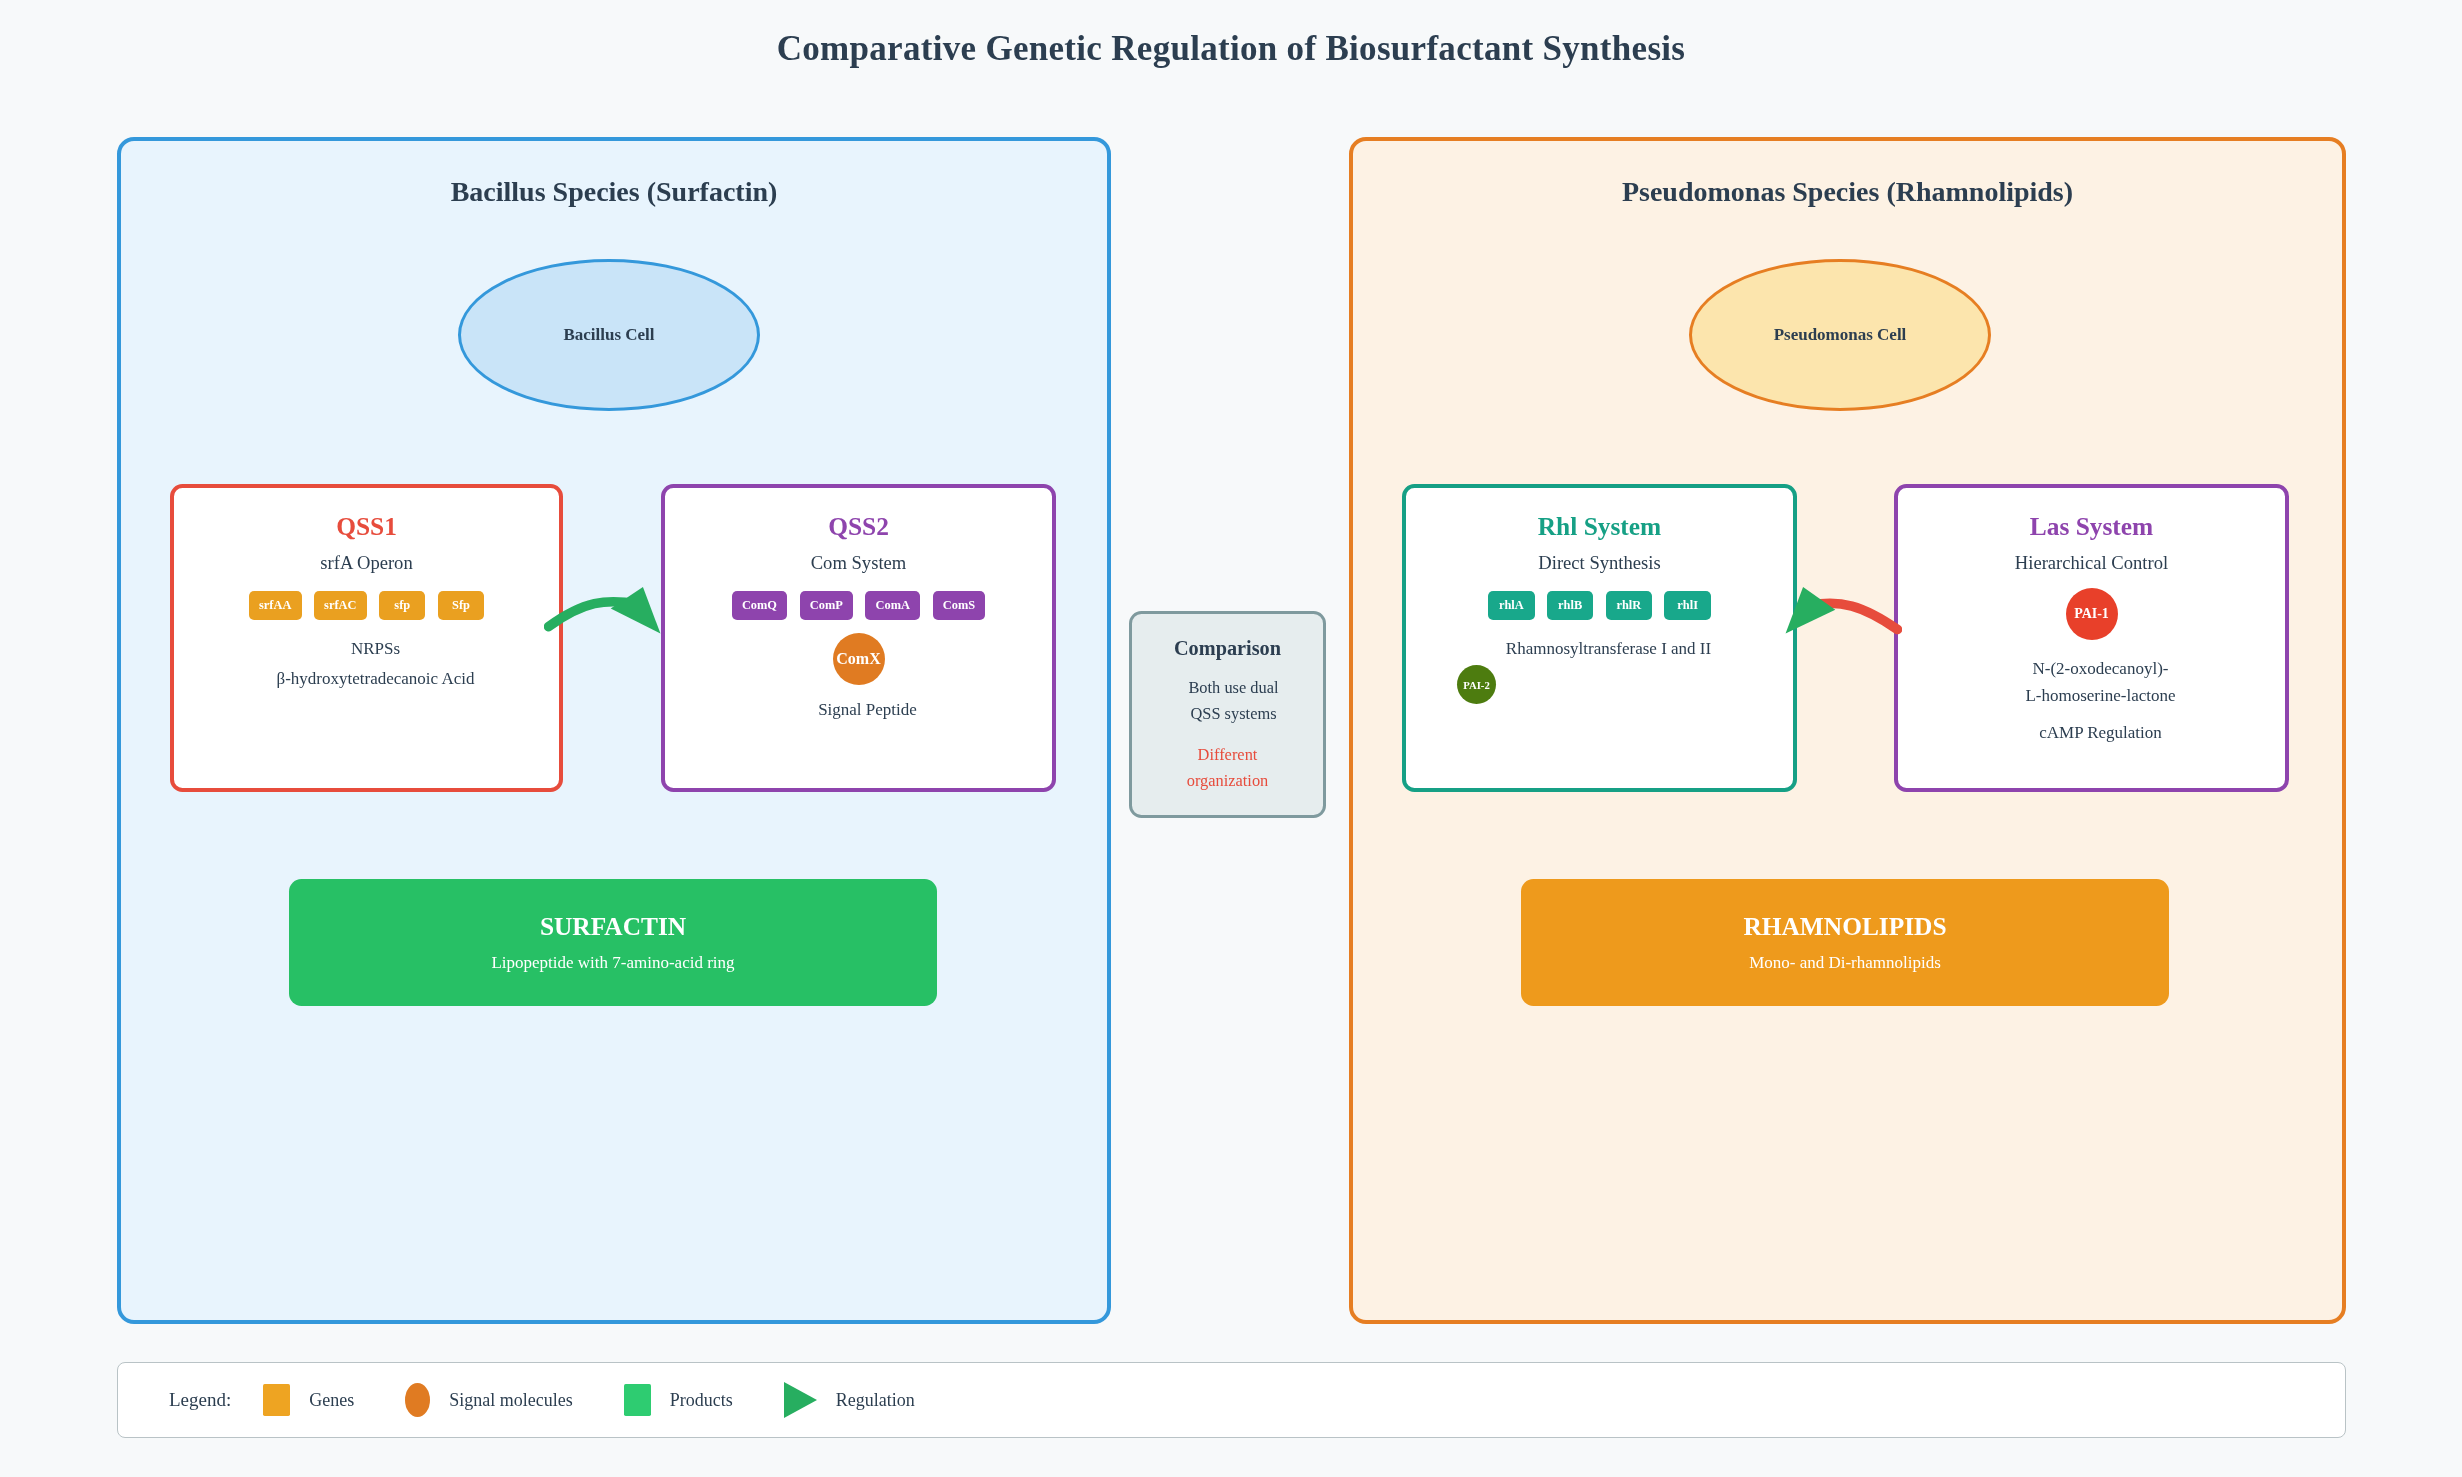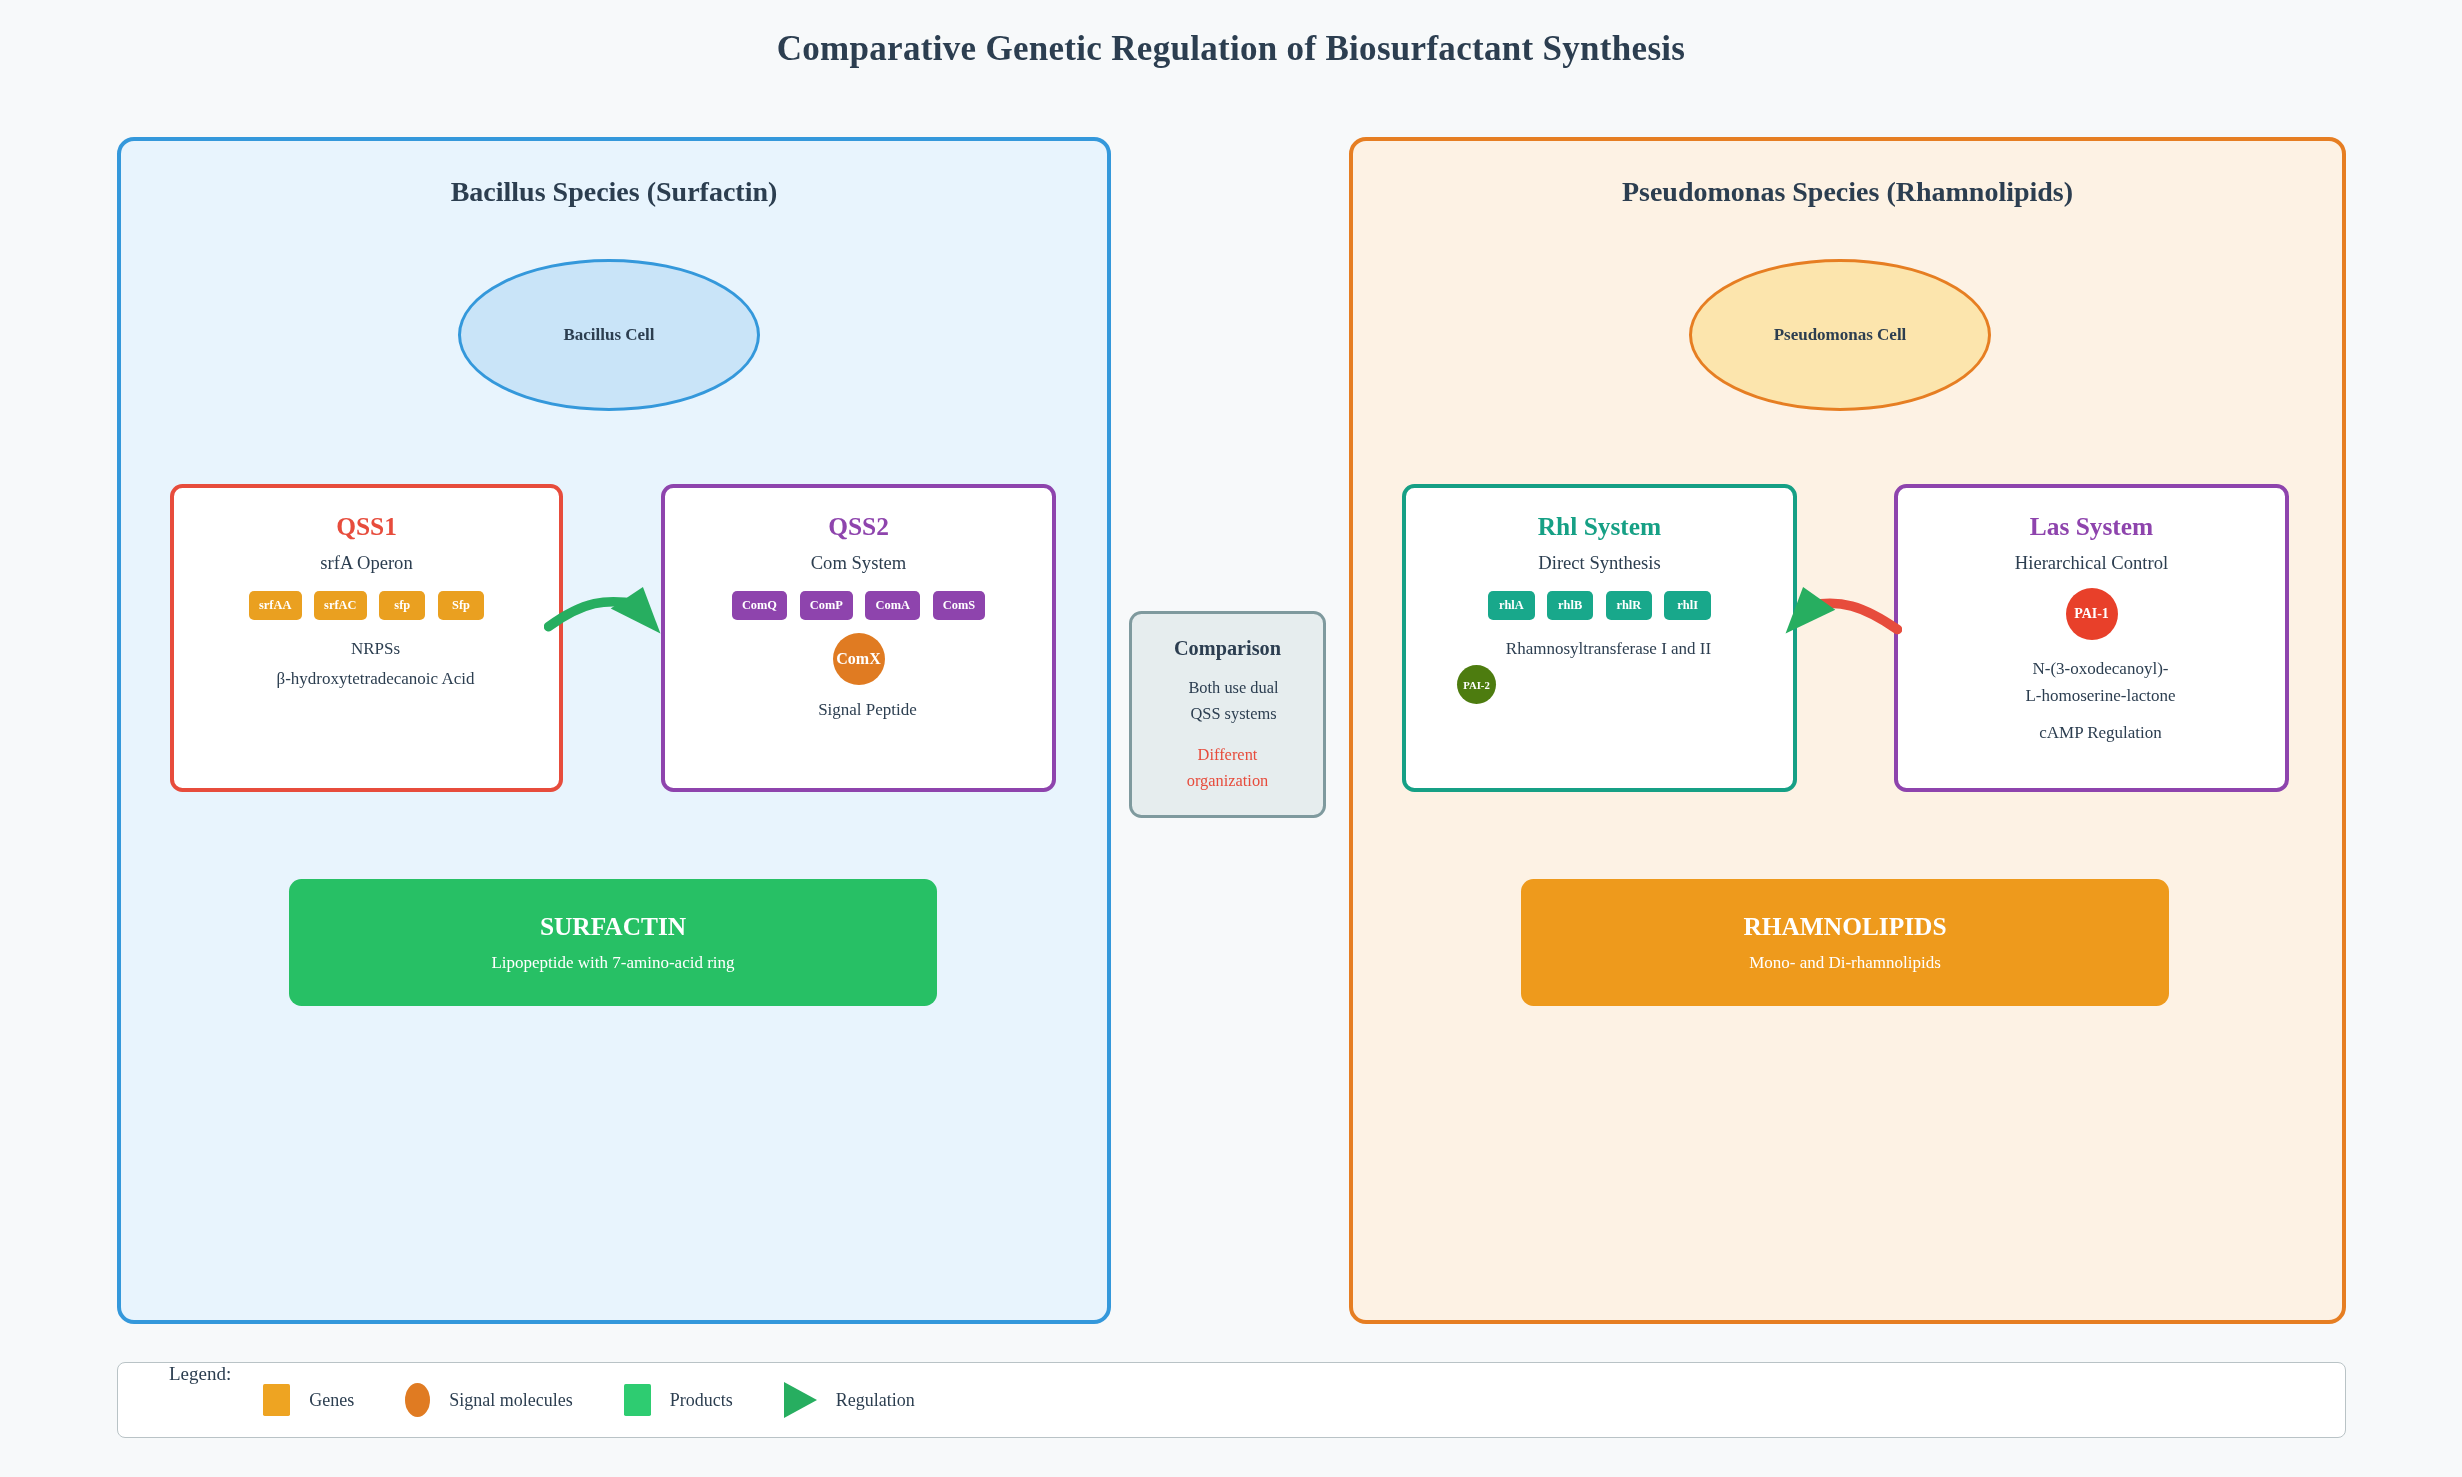--- a/index.html
+++ b/index.html
@@ -111,21 +111,21 @@
 
   
   .arrow-svg{position:absolute;pointer-events:none;}
   #arrow-qss{left:544px;top:570px;}
   #arrow-rhl{left:1772px;top:570px;}
 
   
   #legend{
     position:absolute;left:117px;top:1362px;width:2229px;height:76px;
     background:#ffffff;border:1.7px solid #b9c3c6;border-radius:8px;
-    box-sizing:border-box;display:flex;
+    box-sizing:border-box;display:flex;align-items:center;
     padding-left:51px;gap:0;
   }
   #legend-label{font-size:19px;color:#2c3e50;margin-right:32px;}
   .legend-item{display:flex;align-items:center;margin-right:51px;}
   .legend-text{font-size:18px;color:#2c3e50;margin-left:19px;}
   .sw-genes{width:27px;height:32px;background:#eea422;border-radius:1.7px;}
   .sw-signal{width:25px;height:34px;background:#e07b22;border-radius:50%;}
   .sw-products{width:27px;height:32px;background:#2ecc71;border-radius:1.7px;}
   .sw-reg{width:0;height:0;border-top:18.6px solid transparent;border-bottom:18.6px solid transparent;border-left:33px solid #27ae60;}
 </style>
@@ -191,21 +191,21 @@
     <span class="gene-pill gene-teal">rhlI</span>
   </div>
   <div class="sys-note">Rhamnosyltransferase I and II</div>
   <div class="signal-circle" id="pai2-circle" style="margin-left:51px;">PAI-2</div>
 </div>
 
 <div class="sysbox" id="las-box">
   <div class="sys-title" id="las-title">Las System</div>
   <div class="sys-sub">Hierarchical Control</div>
   <div class="signal-circle" id="pai1-circle">PAI-1</div>
-  <div class="sys-note">N-(3-oxodecanoyl)-</div>
+  <div class="sys-note">N-(2-oxodecanoyl)-</div>
   <div class="sys-note" style="margin-top:5.6px;">L-homoserine-lactone</div>
   <div class="sys-note" style="margin-top:14.7px;">cAMP Regulation</div>
 </div>
 
 <div class="product" id="rhamnolipids-box">
   <div class="product-title">RHAMNOLIPIDS</div>
   <div class="product-sub">Mono- and Di-rhamnolipids</div>
 </div>
 
 <div id="comparison-box">

